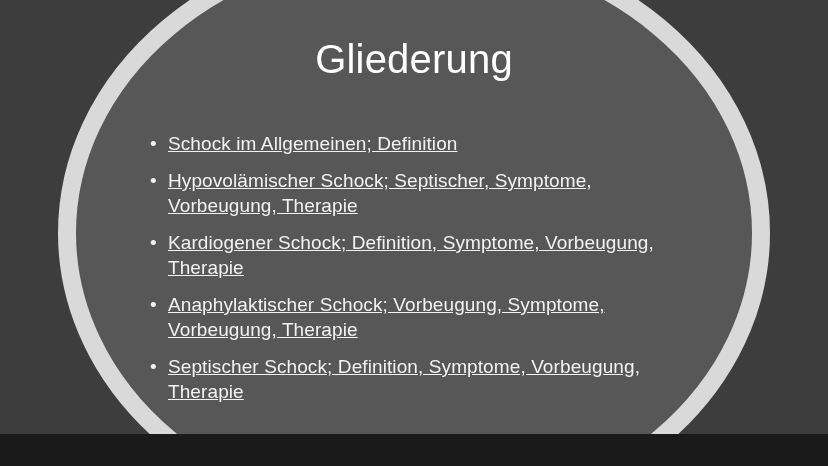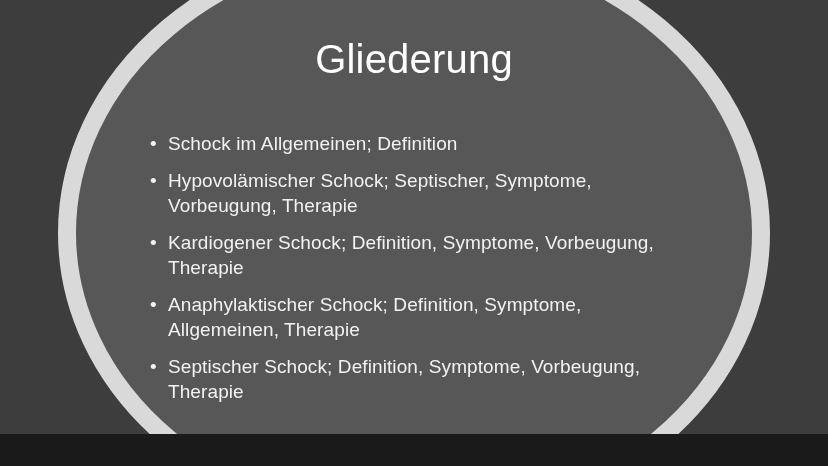--- a/index.html
+++ b/index.html
@@ -75,20 +75,21 @@
     text-align: left;
   }
 
   .bullet-text {
     flex: 1 1 auto;
     color: #f2f2f2;
     font-size: 19px;
     font-weight: 400;
     line-height: 25px;
     letter-spacing: 0.1px;
+    text-decoration: underline;
   }
 </style>
 </head>
 <body>
 
 <div class="slide">
 
   <div class="ring-layer">
     <svg class="ring-svg" viewBox="0 0 828 466" xmlns="http://www.w3.org/2000/svg">
       <ellipse cx="414" cy="233" rx="347" ry="291" fill="#575757"></ellipse>
@@ -112,21 +113,21 @@
       <span class="bullet-text">Hypovolämischer Schock; Septischer, Symptome, Vorbeugung, Therapie</span>
     </div>
 
     <div class="bullet-row">
       <span class="bullet-marker">•</span>
       <span class="bullet-text">Kardiogener Schock; Definition, Symptome, Vorbeugung, Therapie</span>
     </div>
 
     <div class="bullet-row">
       <span class="bullet-marker">•</span>
-      <span class="bullet-text">Anaphylaktischer Schock; Definition, Symptome, Allgemeinen, Therapie</span>
+      <span class="bullet-text">Anaphylaktischer Schock; Vorbeugung, Symptome, Vorbeugung, Therapie</span>
     </div>
 
     <div class="bullet-row">
       <span class="bullet-marker">•</span>
       <span class="bullet-text">Septischer Schock; Definition, Symptome, Vorbeugung, Therapie</span>
     </div>
 
   </div>
 
 </div>

